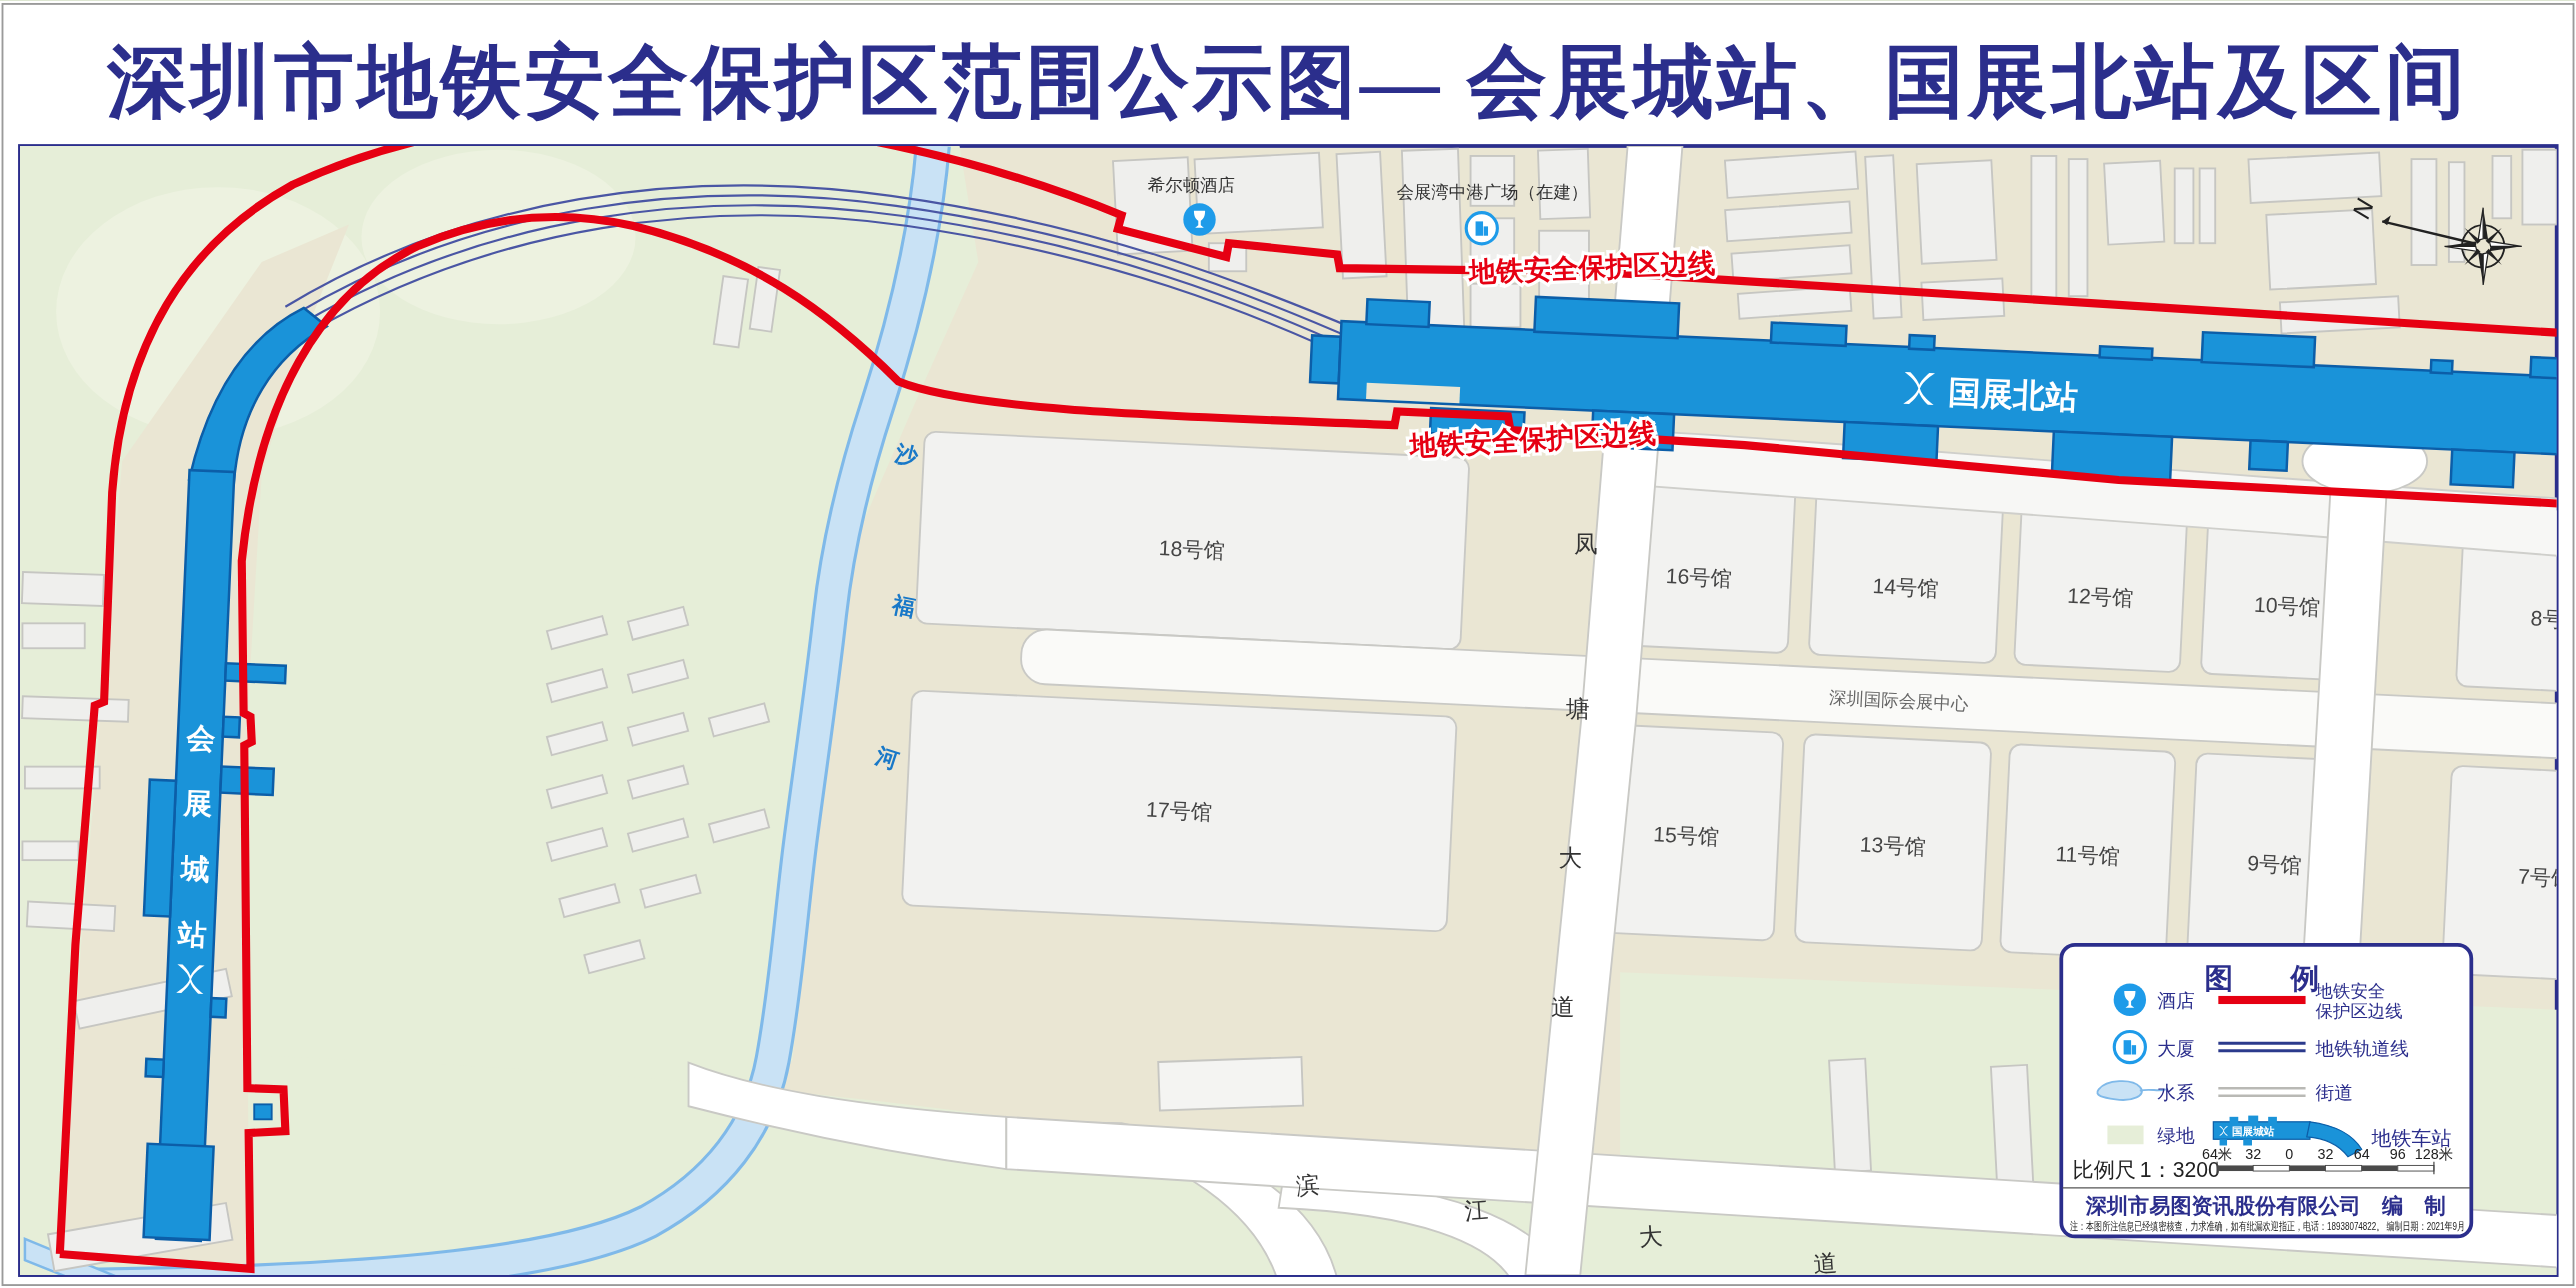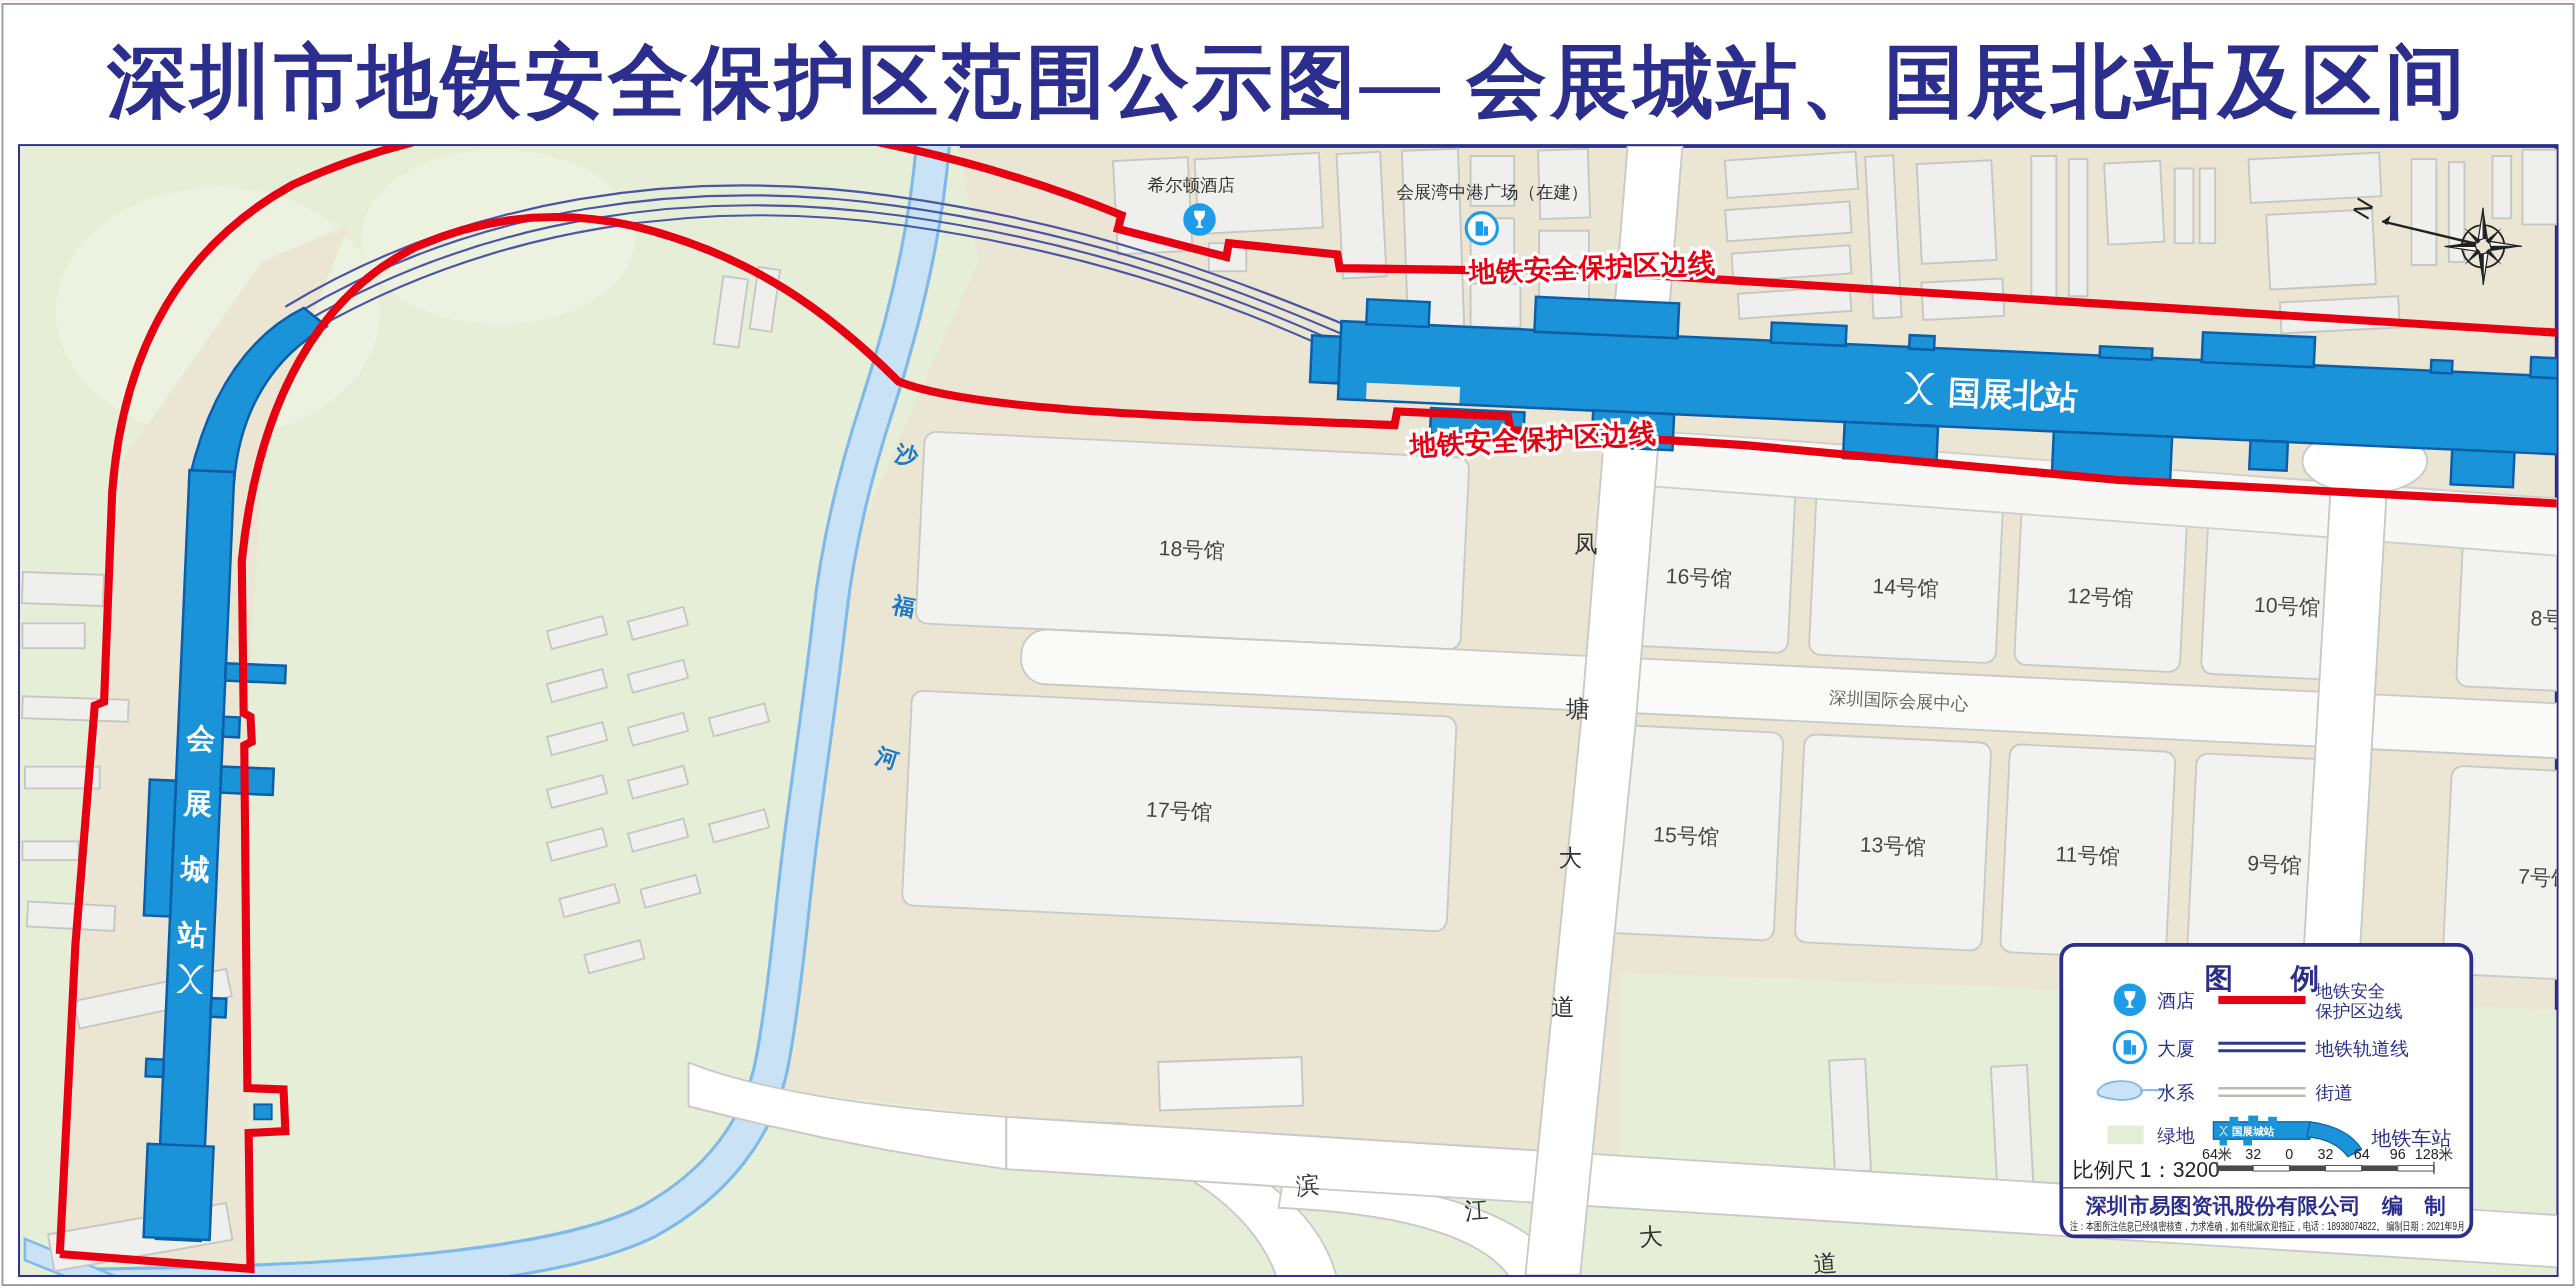--- a/index.html
+++ b/index.html
@@ -1,16 +1,16 @@
 <!DOCTYPE html>
 <html style="font-size:10px"><head>
 <meta charset="utf-8">
 <style>
   html,body{margin:0;padding:0;background:#fff;overflow:hidden;}
-  #page{position:relative;width:2576px;height:1289px;background:#f9a8d4;}
+  #page{position:relative;width:2576px;height:1289px;background:#4d7c0f;}
   svg{display:block;}
   text{font-family:"Liberation Sans",sans-serif;}
   .title-font{font-family:"Liberation Serif",serif;font-weight:bold;}
   .halolbl{paint-order:stroke;stroke:#ffffff;stroke-width:10px;fill:#E60012;font-weight:bold;}
   .navy{fill:#2B2E8C;}
 </style>
 </head>
 <body>
 
 <div id="page">

